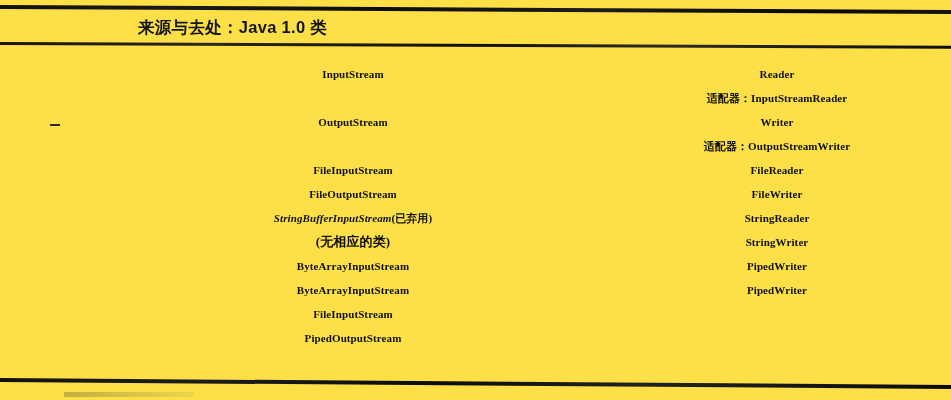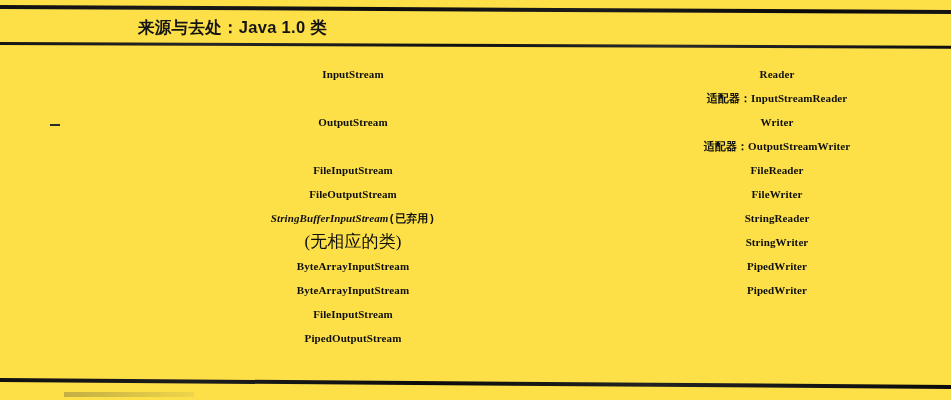--- a/index.html
+++ b/index.html
@@ -89,28 +89,28 @@
     font-weight: 700;
     white-space: nowrap;
     color: #0f0f0f;
     letter-spacing: 0.1px;
   }
   .cell.blank { color: transparent; }
   .cell.italic { font-style: italic; }
 
   
   .cell .zh-note {
-    font-family: Liberation Mono, monospace;
+    font-family: Liberation Serif, serif;
     font-style: normal;
     font-weight: 600;
   }
   .cell.plain-zh {
-    font-weight: 400;
+    font-weight: 700;
     font-style: normal;
-    font-size: 17px;
+    font-size: 13px;
   }
   
   .cell.adapter {
     font-weight: 600;
   }
   .cell.adapter .cls {
     font-weight: 700;
   }
 
   

